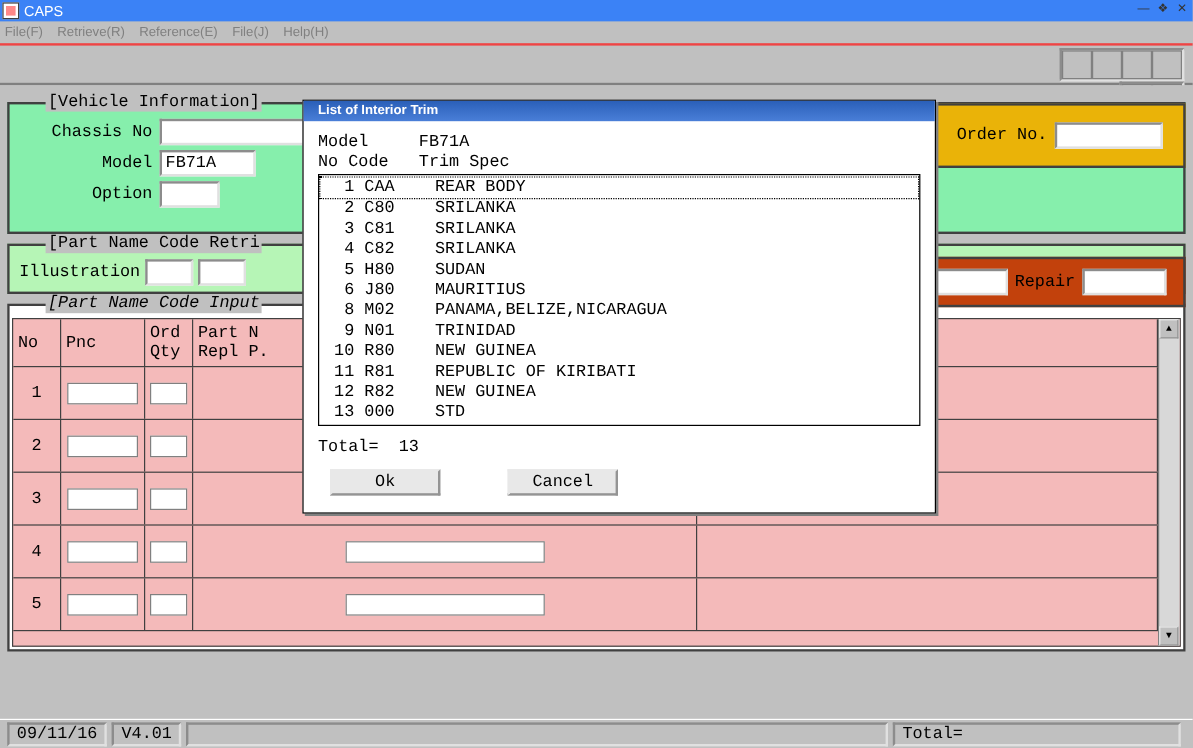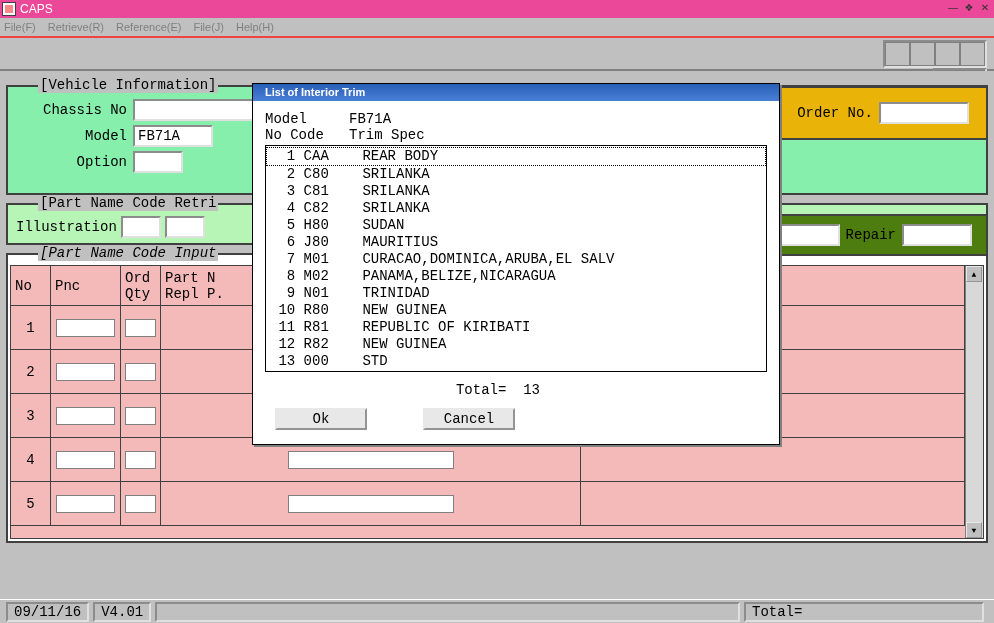--- a/index.html
+++ b/index.html
@@ -7,21 +7,21 @@
     font-family: "Courier New", monospace;
     font-size: 14px;
     background: #c0c0c0;
     width: 994px;
     height: 623px;
     overflow: hidden;
     position: relative;
   }
   
   .titlebar {
-    background: #ec4899;
+    background: #3b82f6;
     color: #fff;
     height: 18px;
     display: flex;
     align-items: center;
     padding: 0 2px;
     font-family: Arial, sans-serif;
     font-size: 12px;
   }
   .titlebar .icon-box {
     width: 14px; height: 14px; background: #fff;
@@ -224,21 +224,21 @@
     background:#fff;
   }
   .trim-list .trow {
     white-space: pre;
     padding: 0 4px;
     cursor: pointer;
     line-height: 17px;
   }
   .trim-list .trow.selected { border:1px dotted #000; padding:0 3px; }
   .modal .total-line {
-    text-align: center; padding: 10px 36px 10px 0; white-space:pre;
+    text-align: left; padding: 10px 36px 10px 0; white-space:pre;
   }
   .modal .btnrow { display:flex; gap: 56px; padding-left: 10px; }
   .modal .btn {
     width: 92px; height: 22px;
     border: 2px outset #e8e8e8;
     background:#e8e8e8;
     font-family:"Courier New",monospace;
     display:flex;align-items:center;justify-content:center;
     cursor:pointer;
   }
@@ -252,21 +252,21 @@
     border:2px solid #404040;
     display:flex; align-items:center; justify-content:center;
   }
   .order-box .fld {
     border:2px inset #e0e0e0; background:#fff; width:90px; height:22px; margin-left:6px;
   }
   .repair-box {
     position:absolute;
     right: 6px; top: 214px;
     height:42px;
-    background:#4d7c0f;
+    background:#c2410c;
     border:2px solid #404040;
     display:flex; align-items:center;
     padding: 0 8px;
     justify-content: center;
   }
   .repair-box .fld {
     border:2px inset #e0e0e0; background:#fff; width:70px; height:22px; margin-right:6px;
   }
 </style>
 </head>
@@ -469,21 +469,20 @@
   <div class="modal-body">
     <div class="hdrline"><span>Model</span>     <span>FB71A</span></div>
     <div class="hdrline"><span>No</span> <span>Code</span>   <span>Trim Spec</span></div>
     <div class="trim-list" id="trim-list">
         <div class="trow selected">  1 CAA    REAR BODY</div>
         <div class="trow">  2 C80    SRILANKA</div>
         <div class="trow">  3 C81    SRILANKA</div>
         <div class="trow">  4 C82    SRILANKA</div>
         <div class="trow">  5 H80    SUDAN</div>
         <div class="trow">  6 J80    MAURITIUS</div>
-        <div class="trow">  7 M01    CURACAO,DOMINICA,ARUBA,EL SALV</div>
         <div class="trow">  8 M02    PANAMA,BELIZE,NICARAGUA</div>
         <div class="trow">  9 N01    TRINIDAD</div>
         <div class="trow"> 10 R80    NEW GUINEA</div>
         <div class="trow"> 11 R81    REPUBLIC OF KIRIBATI</div>
         <div class="trow"> 12 R82    NEW GUINEA</div>
         <div class="trow"> 13 000    STD</div>
       </div>
     <div class="total-line"><span>Total=</span>  <span>13</span></div>
     <div class="btnrow">
       <div class="btn">Ok</div>

